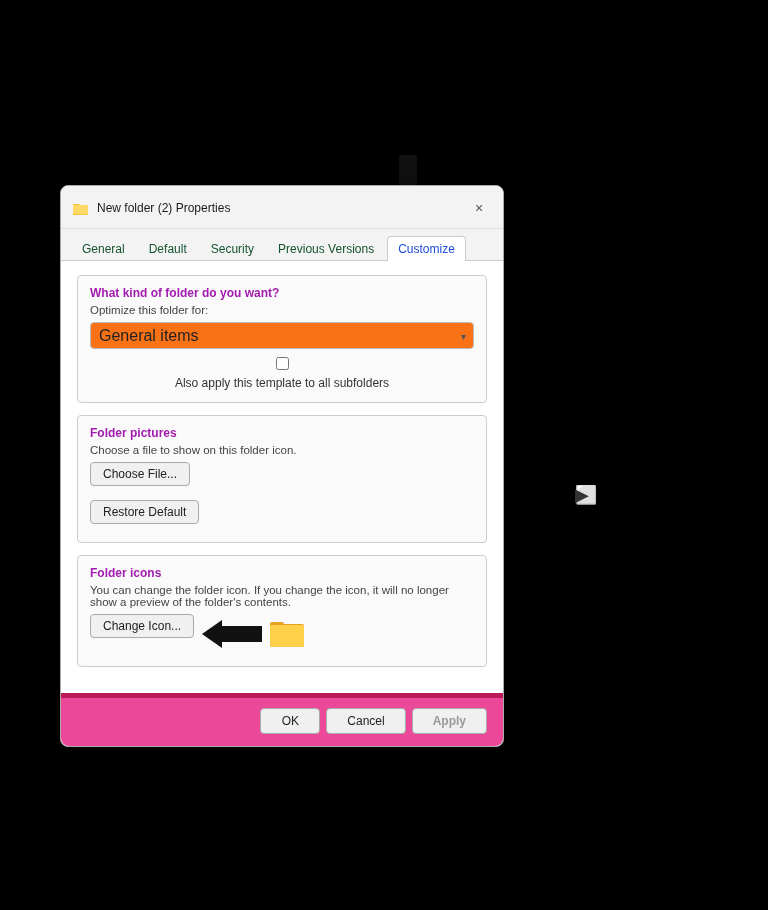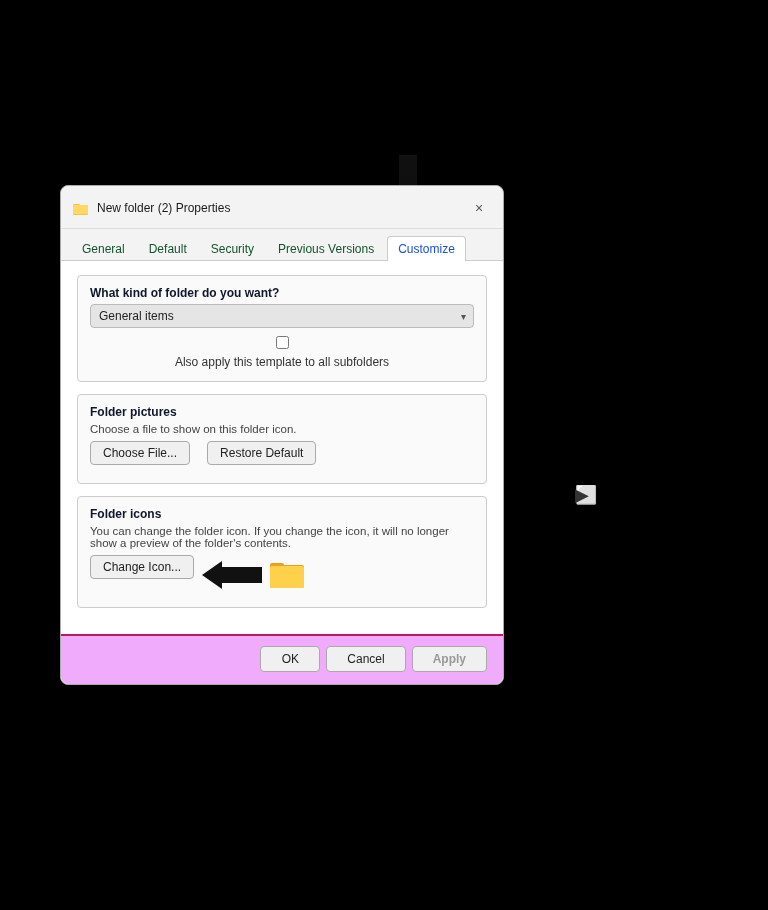--- a/index.html
+++ b/index.html
@@ -98,42 +98,42 @@
       border: 1px solid #ccc;
       border-radius: 4px;
       padding: 10px 12px 12px 12px;
       margin-bottom: 12px;
       background: #fafafa;
     }
 
     .section-title {
       font-size: 12px;
       font-weight: 600;
-      color: #0f172a;
+      color: #a21caf;
       margin-bottom: 4px;
     }
 
     .section-label {
       font-size: 11.5px;
       color: #444;
       margin-bottom: 6px;
     }
 
     .dropdown-container {
       position: relative;
       width: 100%;
     }
 
     .dropdown-container select {
       width: 100%;
       padding: 4px 24px 4px 8px;
       border: 1px solid #bbb;
       border-radius: 4px;
-      background: #e5e5e5;
-      font-size: 12px;
+      background: #f97316;
+      font-size: 16px;
       color: #222;
       appearance: none;
       -webkit-appearance: none;
       cursor: pointer;
     }
 
     .dropdown-arrow {
       position: absolute;
       right: 8px;
       top: 50%;
@@ -168,22 +168,22 @@
       background: #f0f0f0;
       font-size: 12px;
       color: #222;
       cursor: pointer;
       margin-bottom: 6px;
       display: inline-block;
     }
 
     .btn-row {
       display: flex;
-      gap: 17px;
-      flex-direction: row;
+      gap: 8px;
+      flex-direction: column;
       align-items: flex-start;
     }
 
     .folder-icon-row {
       display: flex;
       align-items: center;
       gap: 8px;
     }
 
     
@@ -206,22 +206,22 @@
       font-size: 18px;
       color: #333;
     }
 
     .dialog-footer {
       display: flex;
       justify-content: flex-end;
       align-items: center;
       gap: 6px;
       padding: 10px 16px 12px 16px;
-      background: #f0abfc;
-      border-top: 2px solid #be185d;
+      background: #ec4899;
+      border-top: 5px solid #be185d;
       border-radius: 0 0 8px 8px;
     }
 
     .footer-btn {
       padding: 5px 20px;
       border: 1px solid #aaa;
       border-radius: 4px;
       background: #f0f0f0;
       font-size: 12px;
       color: #222;
@@ -311,20 +311,21 @@
     <div class="tab">Default</div>
     <div class="tab">Security</div>
     <div class="tab">Previous Versions</div>
     <div class="tab active">Customize</div>
   </div>
 
   <div class="dialog-content">
 
     <div class="section">
       <div class="section-title">What kind of folder do you want?</div>
+      <div class="section-label">Optimize this folder for:</div>
       <div class="dropdown-container">
         <select>
           <option>General items</option>
           <option>Documents</option>
           <option>Pictures</option>
           <option>Music</option>
           <option>Videos</option>
         </select>
         <span class="dropdown-arrow">▾</span>
       </div>

